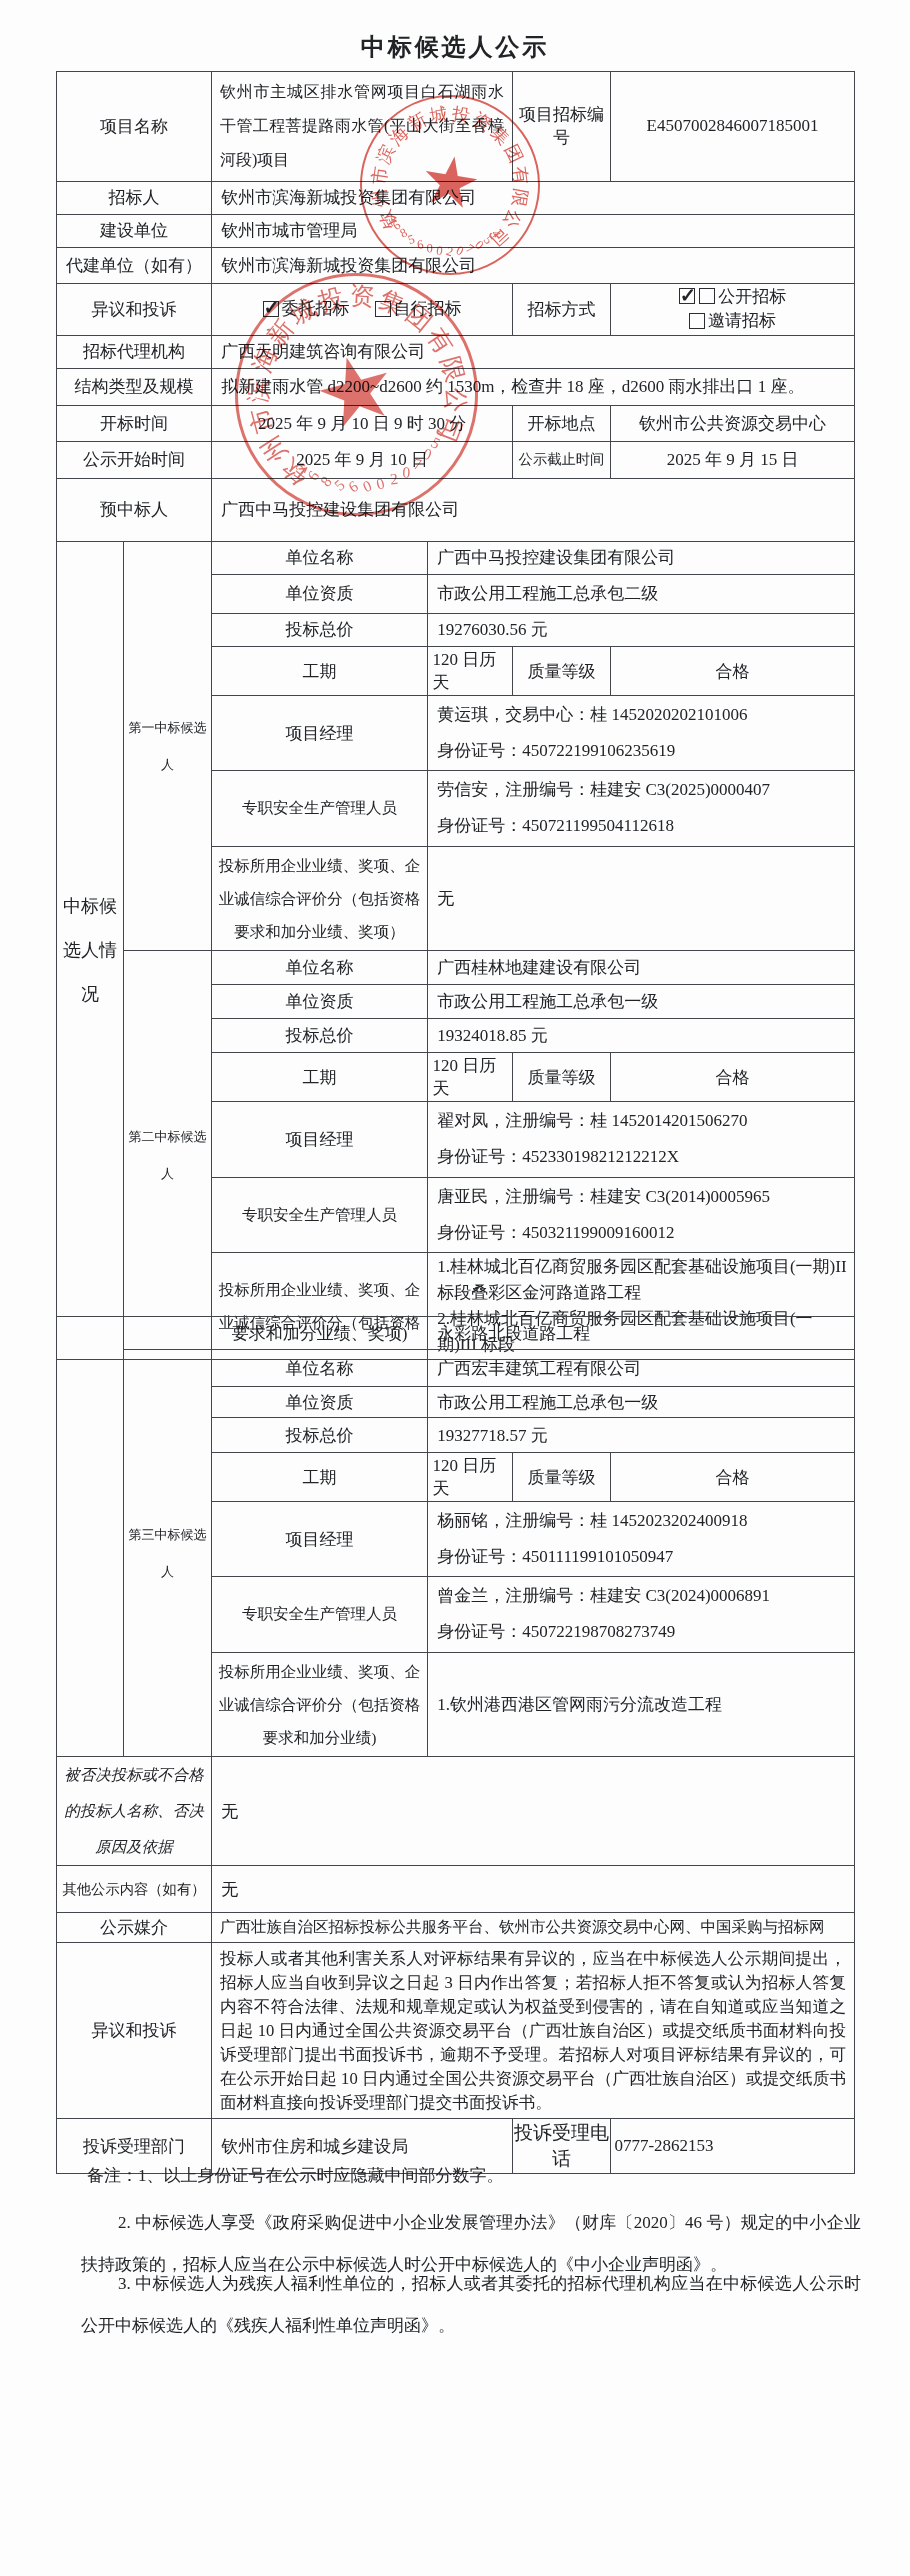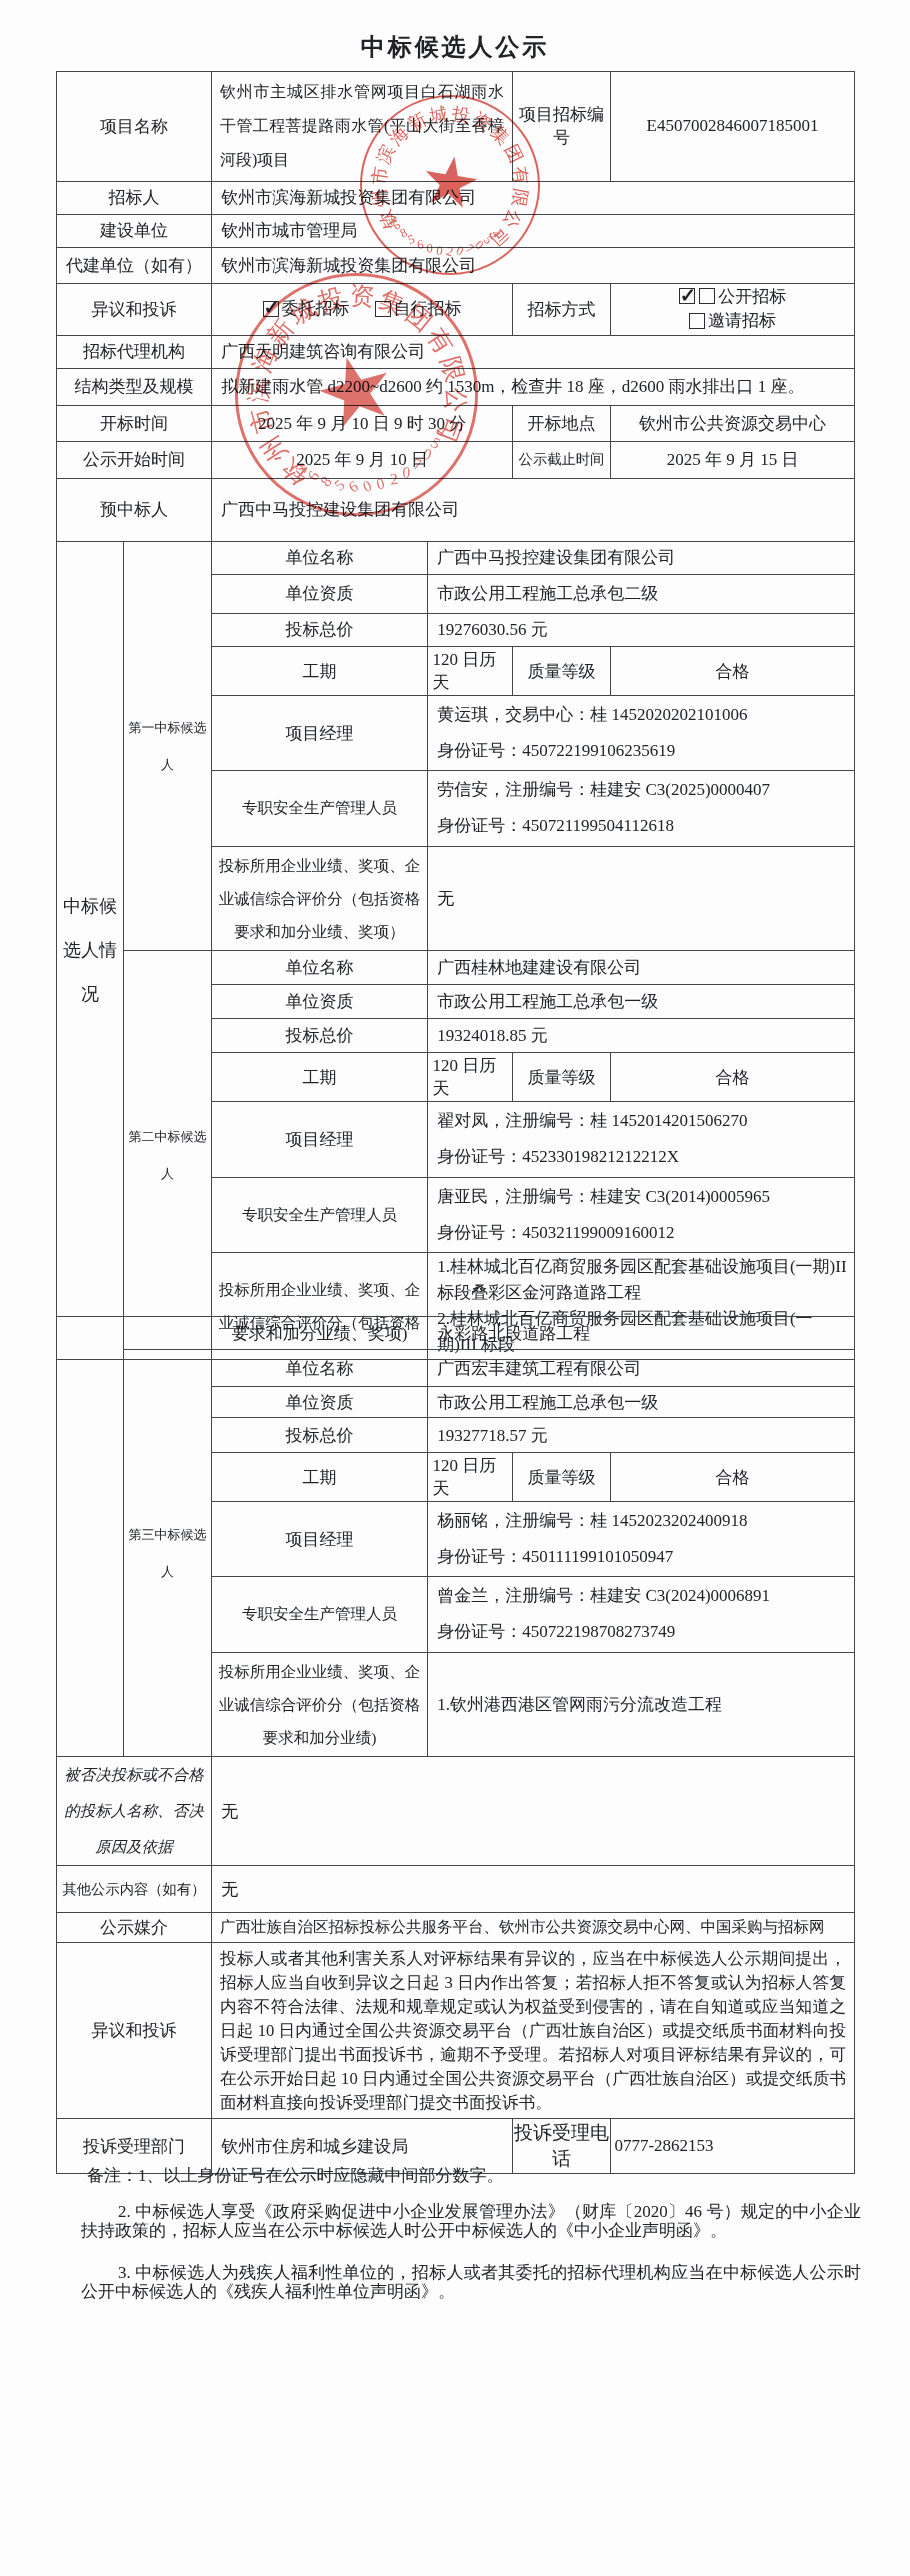--- a/index.html
+++ b/index.html
@@ -32,21 +32,21 @@
   .phone-lab { font-size:19px; text-align:center; padding:1.1px 0; }
   .cb-cell { text-align:center; }
   .cb-opt { display:inline-flex; align-items:center; margin:0 12.6px; }
   .cb { display:inline-block; width:16px; height:16px; border:1.7px solid #2b2d30;
         margin-right:2.9px; position:relative; flex:0 0 auto; }
   .cb + .cb { margin-left:1.7px; }
   .cb.checked::after { content:"✓"; position:absolute; left:0px; top:-5.2px;
         font-size:19.5px; font-weight:bold; color:#212327; }
   .footer-p { position:absolute; left:87px; width:772px; font-size:17px; }
   .note-p   { position:absolute; left:81px; width:780px; font-size:17px;
-              line-height:19px; text-align:justify; text-indent:37px; }
+              line-height:42px; text-align:justify; text-indent:37px; }
   
   .seal { position:absolute; border-radius:50%; mix-blend-mode:multiply; opacity:.82; pointer-events:none; }
   .seal-ch { position:absolute; left:50%; top:50%; transform-origin:center; white-space:pre; }
   .seal-star { position:absolute; left:50%; top:50%; transform:translate(-50%,-54%); line-height:1; }
   #seal-a { left:360px; top:95px; width:180px; height:180px; border:2.9px solid; transform:rotate(9deg); }
   #seal-b { left:235px; top:273px; width:243px; height:243px; border:3.4px solid; transform:rotate(-15deg); opacity:.75; }
 </style>
 </head>
 <body>
 

